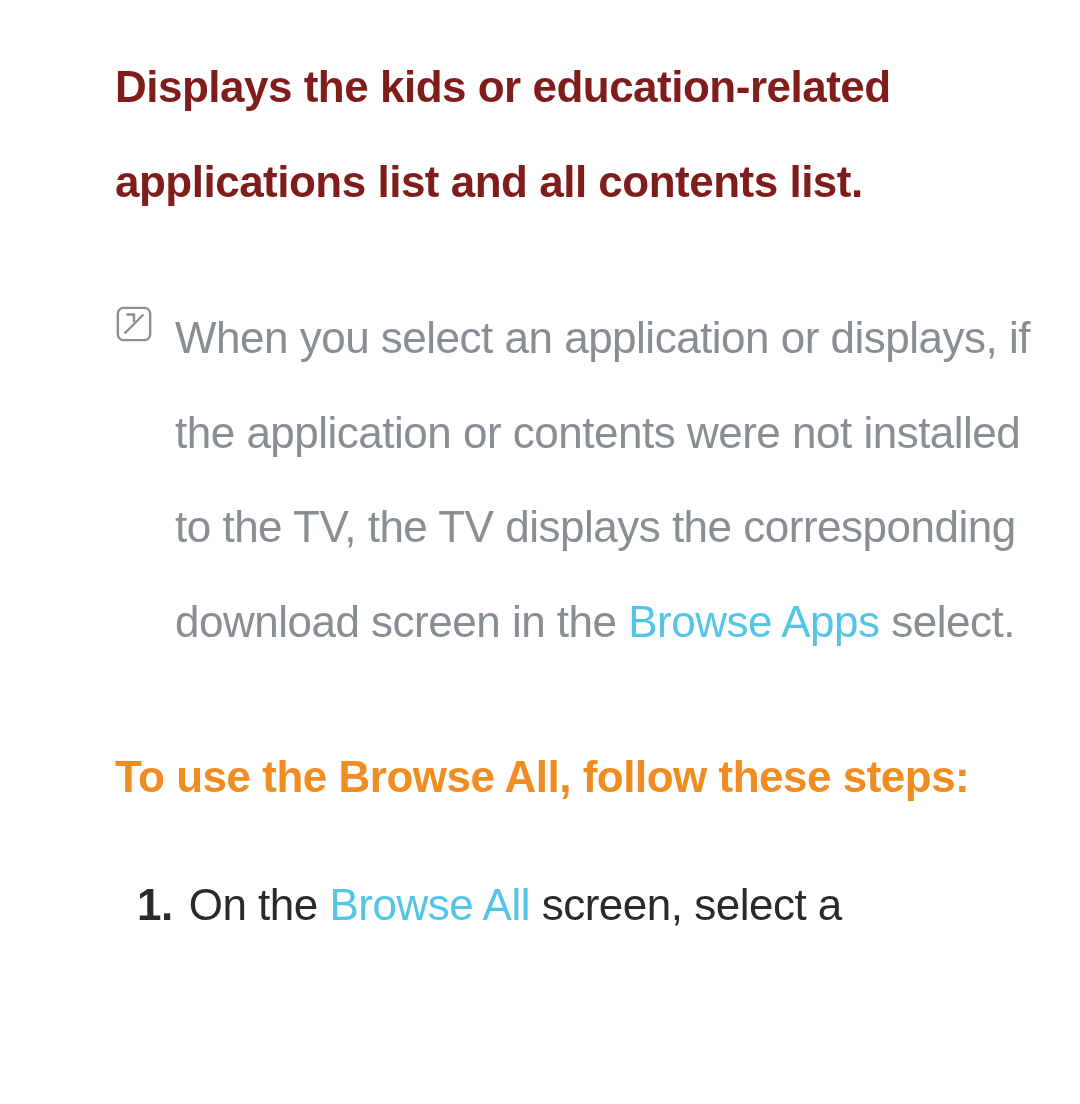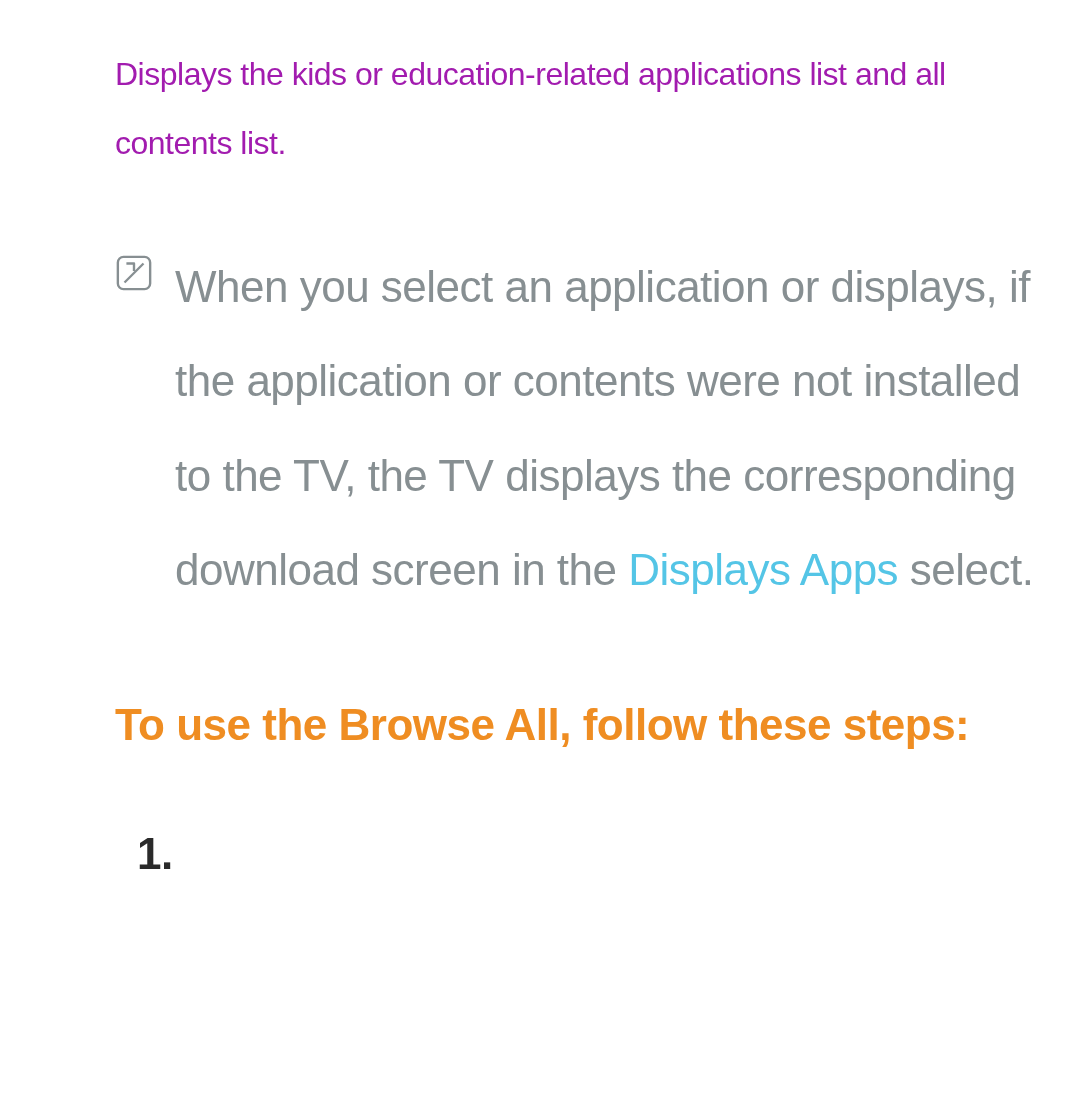--- a/index.html
+++ b/index.html
@@ -9,24 +9,24 @@
     }
     body {
       width: 1080px;
       height: 1104px;
       background: #ffffff;
       font-family: Arial, Helvetica, sans-serif;
       padding: 40px 40px 0 115px;
       overflow: hidden;
     }
     .heading {
-      color: #a21caf;
-      font-size: 32px;
+      color: #7f1d1d;
+      font-size: 44px;
       line-height: 2.15;
-      font-weight: 400;
+      font-weight: 700;
       letter-spacing: -0.5px;
       margin-bottom: 62px;
     }
     .note-block {
       position: relative;
       padding-left: 60px;
       margin-bottom: 60px;
     }
     .note-icon {
       position: absolute;
@@ -84,21 +84,24 @@
 
 <div class="note-block">
   <span class="note-icon">
     <svg viewBox="0 0 40 40">
       <rect x="3" y="3" width="34" height="34" rx="6" ry="6" fill="none" stroke="#878f92" stroke-width="2.5"></rect>
       <line x1="10" y1="30" x2="30" y2="10" stroke="#878f92" stroke-width="2.5"></line>
       <path d="M 12 10 L 20 10 L 20 18" fill="none" stroke="#878f92" stroke-width="2.5" stroke-linejoin="round"></path>
     </svg>
   </span>
   <div class="note-text">
-    <span>When you select an application or displays, if the application or contents were not installed to the TV, the TV displays the corresponding download screen in the </span><span class="highlight-blue">Displays Apps</span><span> select.</span>
+    <span>When you select an application or displays, if the application or contents were not installed to the TV, the TV displays the corresponding download screen in the </span><span class="highlight-blue">Browse Apps</span><span> select.</span>
   </div>
 </div>
 
 <div class="instruction">To use the Browse All, follow these steps:</div>
 
 <div class="step-block">
   <span class="step-num">1.</span>
+  <span class="step-text">
+    <span>On the </span><span class="highlight-blue">Browse All</span><span> screen, select a</span>
+  </span>
 </div>
 
 </body></html>

